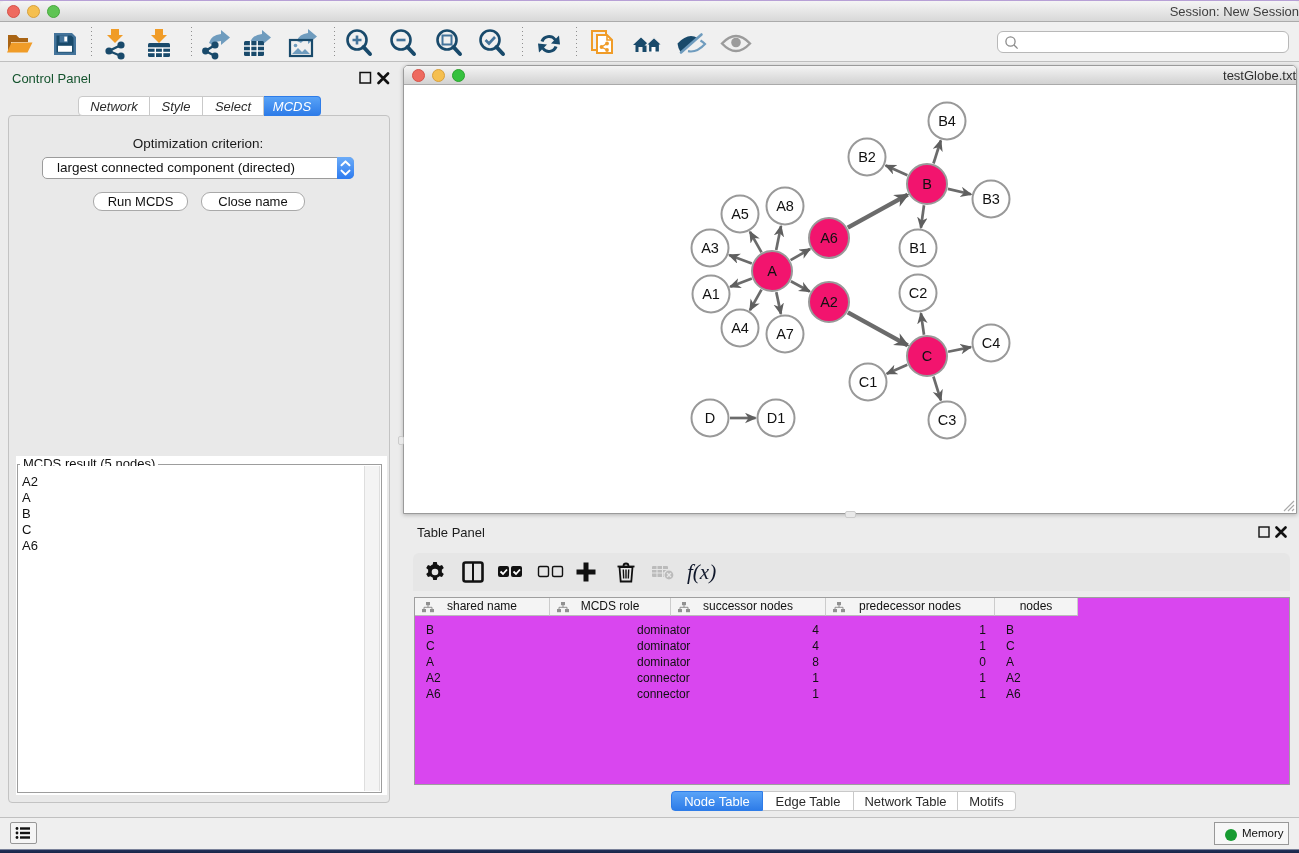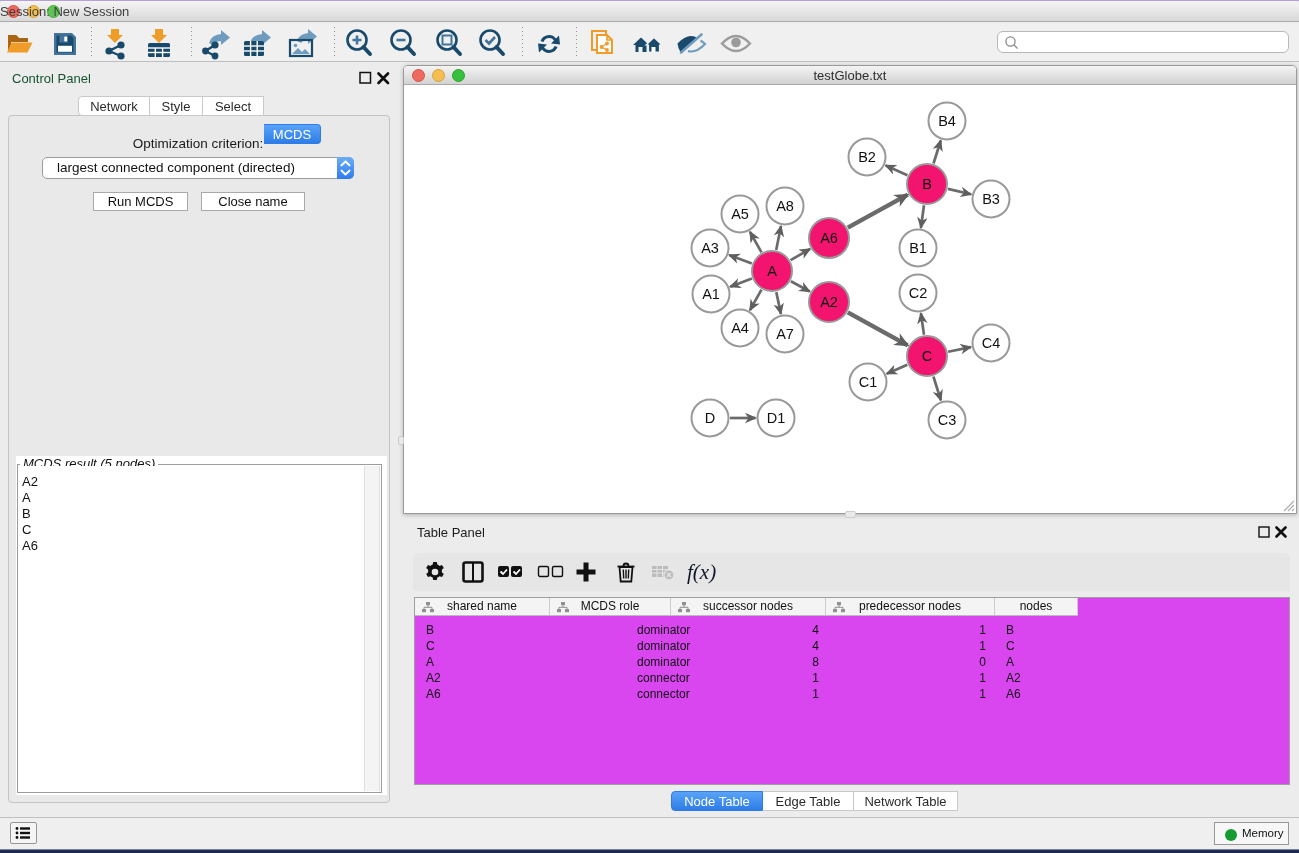--- a/index.html
+++ b/index.html
@@ -6,62 +6,62 @@
 .abs { position:absolute; }
 
 #deskTop { left:0; top:0; width:1299px; height:1px; background:#b7a0d6; }
 #titlebar { left:0; top:1px; width:1299px; height:21px;
   background:linear-gradient(#f5f5f5,#d8d8d8); border-bottom:1px solid #ababab;
   border-radius:5px 5px 0 0; }
 .tl { position:absolute; width:13px; height:13px; border-radius:50%; top:4px; }
 #titlebar .t1 { left:7px;  background:#ee6a5f; border:0.5px solid #d55249; }
 #titlebar .t2 { left:27px; background:#f5bf4f; border:0.5px solid #d8a03c; }
 #titlebar .t3 { left:47px; background:#5fc454; border:0.5px solid #48a83e; }
-#titleTxt { left:0; top:4px; width:1299px; text-align:left; font-size:13px; color:#3e3e3e; }
+#titleTxt { left:0; top:4px; width:1299px; text-align:right; font-size:13px; color:#3e3e3e; }
 
 #toolbar { left:0; top:22px; width:1299px; height:40px; background:#f0f0f0; border-bottom:1px solid #bfbfbf; }
 .tsep { position:absolute; top:5px; height:31px; width:1px; background:repeating-linear-gradient(#8f8f8f 0 1.5px, transparent 1.5px 4px); }
 #searchbox { position:absolute; left:997px; top:9px; width:292px; height:22px; background:#fff;
   border:1px solid #b8b8b8; border-radius:6px; }
 #searchbox svg { position:absolute; left:6px; top:3px; }
 
 #cpTitle { left:12px; top:71px; font-size:13px; color:#14532d; }
 #cpPanel { left:8px; top:115px; width:382px; height:688px; background:#e9e9e9;
   border:1px solid #c3c3c3; border-radius:4px; }
 .tabrow { position:absolute; display:flex; }
 .tab { height:20px; background:#fff; border:1px solid #c9c9c9; border-left:none;
   font-size:13px; color:#2b2b2b; display:flex; align-items:center; justify-content:center; }
 .tab.first { border-left:1px solid #c9c9c9; border-radius:4px 0 0 4px; }
-.tab.last { border-radius:0 4px 4px 0;margin-top:28px; }
+.tab.last { border-radius:0 4px 4px 0; }
 .tab.sel { background:linear-gradient(#59a3f7,#2e7ce8); color:#fff; border-color:#2e7ce8; }
-#cpTabs { left:78px; top:96px; z-index:5; }
+#cpTabs { left:78px; top:96px; z-index:5;font-style:italic; }
 #optLabel { left:0px; top:136px; width:396px; text-align:center; font-size:13.5px; color:#1a1a1a; }
 #combo { left:42px; top:157px; width:312px; height:22px; background:#fff; border:1px solid #9b9b9b;
   border-radius:5px; font-size:13.5px; color:#111; line-height:20px; padding-left:14px; }
 #comboBtn { position:absolute; right:-1px; top:-1px; width:17px; height:22px;
   background:linear-gradient(#6cacf8,#2d7bf0); border-radius:0 5px 5px 0; }
-.btn { position:absolute; height:19px; background:#fff; border:1px solid #a9a9a9; border-radius:0;
+.btn { position:absolute; height:19px; background:#fff; border:1px solid #a9a9a9; border-radius:9px;
   font-size:13px; color:#111; text-align:center; line-height:17px; }
 #runBtn { left:93px; top:192px; width:95px; }
 #closeBtn { left:201px; top:192px; width:104px; }
 #resultOuter { left:16px; top:456px; width:371px; height:339px; background:#fff; }
 #fieldset { position:absolute; left:1px; top:8px; right:5px; bottom:2px; border:1px solid #9d9d9d; }
-#fsLegend { position:absolute; left:4px; top:0px; background:#fff; padding:0 3px; font-size:13px; color:#111;font-style:italic; }
+#fsLegend { position:absolute; left:4px; top:0px; background:#fff; padding:0 3px; font-size:13px; color:#111; }
 #resultList { position:absolute; left:3px; top:10px; right:24px; bottom:4px; background:#fff; font-size:13px; color:#111; padding-top:8px; }
 #resultList div { padding-left:3px; height:16px; line-height:16px; }
 #resultScroll { position:absolute; right:7px; top:10px; width:16px; bottom:4px; background:#f4f4f4; border-left:1px solid #dedede; border-right:1px solid #dedede; }
 
 #netwin { left:403px; top:65px; width:894px; height:449px; background:#fff;
   border:1px solid #9a9a9a; border-radius:5px 5px 0 0; box-shadow:0 1px 4px rgba(0,0,0,0.25); }
 #netTitle { position:absolute; left:0; top:0; width:100%; height:19px;
   background:linear-gradient(#f4f4f4,#d2d2d2); border-bottom:1px solid #aaaaaa; border-radius:4px 4px 0 0; }
 #netTitle .t1 { left:8px; top:3px; background:#ee6a5f; border:0.5px solid #d55249; }
 #netTitle .t2 { left:28px; top:3px; background:#f5bf4f; border:0.5px solid #d8a03c; }
 #netTitle .t3 { left:48px; top:3px; background:#35c13e; border:0.5px solid #2aa32e; }
-#netTitleTxt { position:absolute; width:100%; top:2px; text-align:center; font-size:13px; color:#2e2e2e; }
+#netTitleTxt { position:absolute; width:100%; top:2px; text-align:right; font-size:13px; color:#2e2e2e; }
 #graph { position:absolute; left:0px; top:20px; }
 #grip { position:absolute; right:1px; bottom:1px; width:13px; height:13px; }
 #nubL { left:398px; top:436px; width:6px; height:9px; background:#e9e9e9; border:1px solid #cccccc; border-radius:2px; }
 #nubB { left:845px; top:511px; width:11px; height:7px; background:#e9e9e9; border:1px solid #cccccc; border-radius:2px; }
 
 #tpTitle { left:417px; top:525px; font-size:13px; color:#1c1c1c; }
 #tpToolbar { left:413px; top:553px; width:877px; height:38px; background:#e6e6e6; border-radius:6px 6px 0 0; }
 #tbl { left:414px; top:597px; width:876px; height:188px; background:#d946ef; border:1px solid #9e9e9e; }
 .hcell { position:absolute; top:0; height:18px; background:#f4f4f4; border-right:1px solid #cccccc;
   border-bottom:1px solid #bbbbbb; font-size:12px; color:#111; text-align:center; line-height:17px; }

